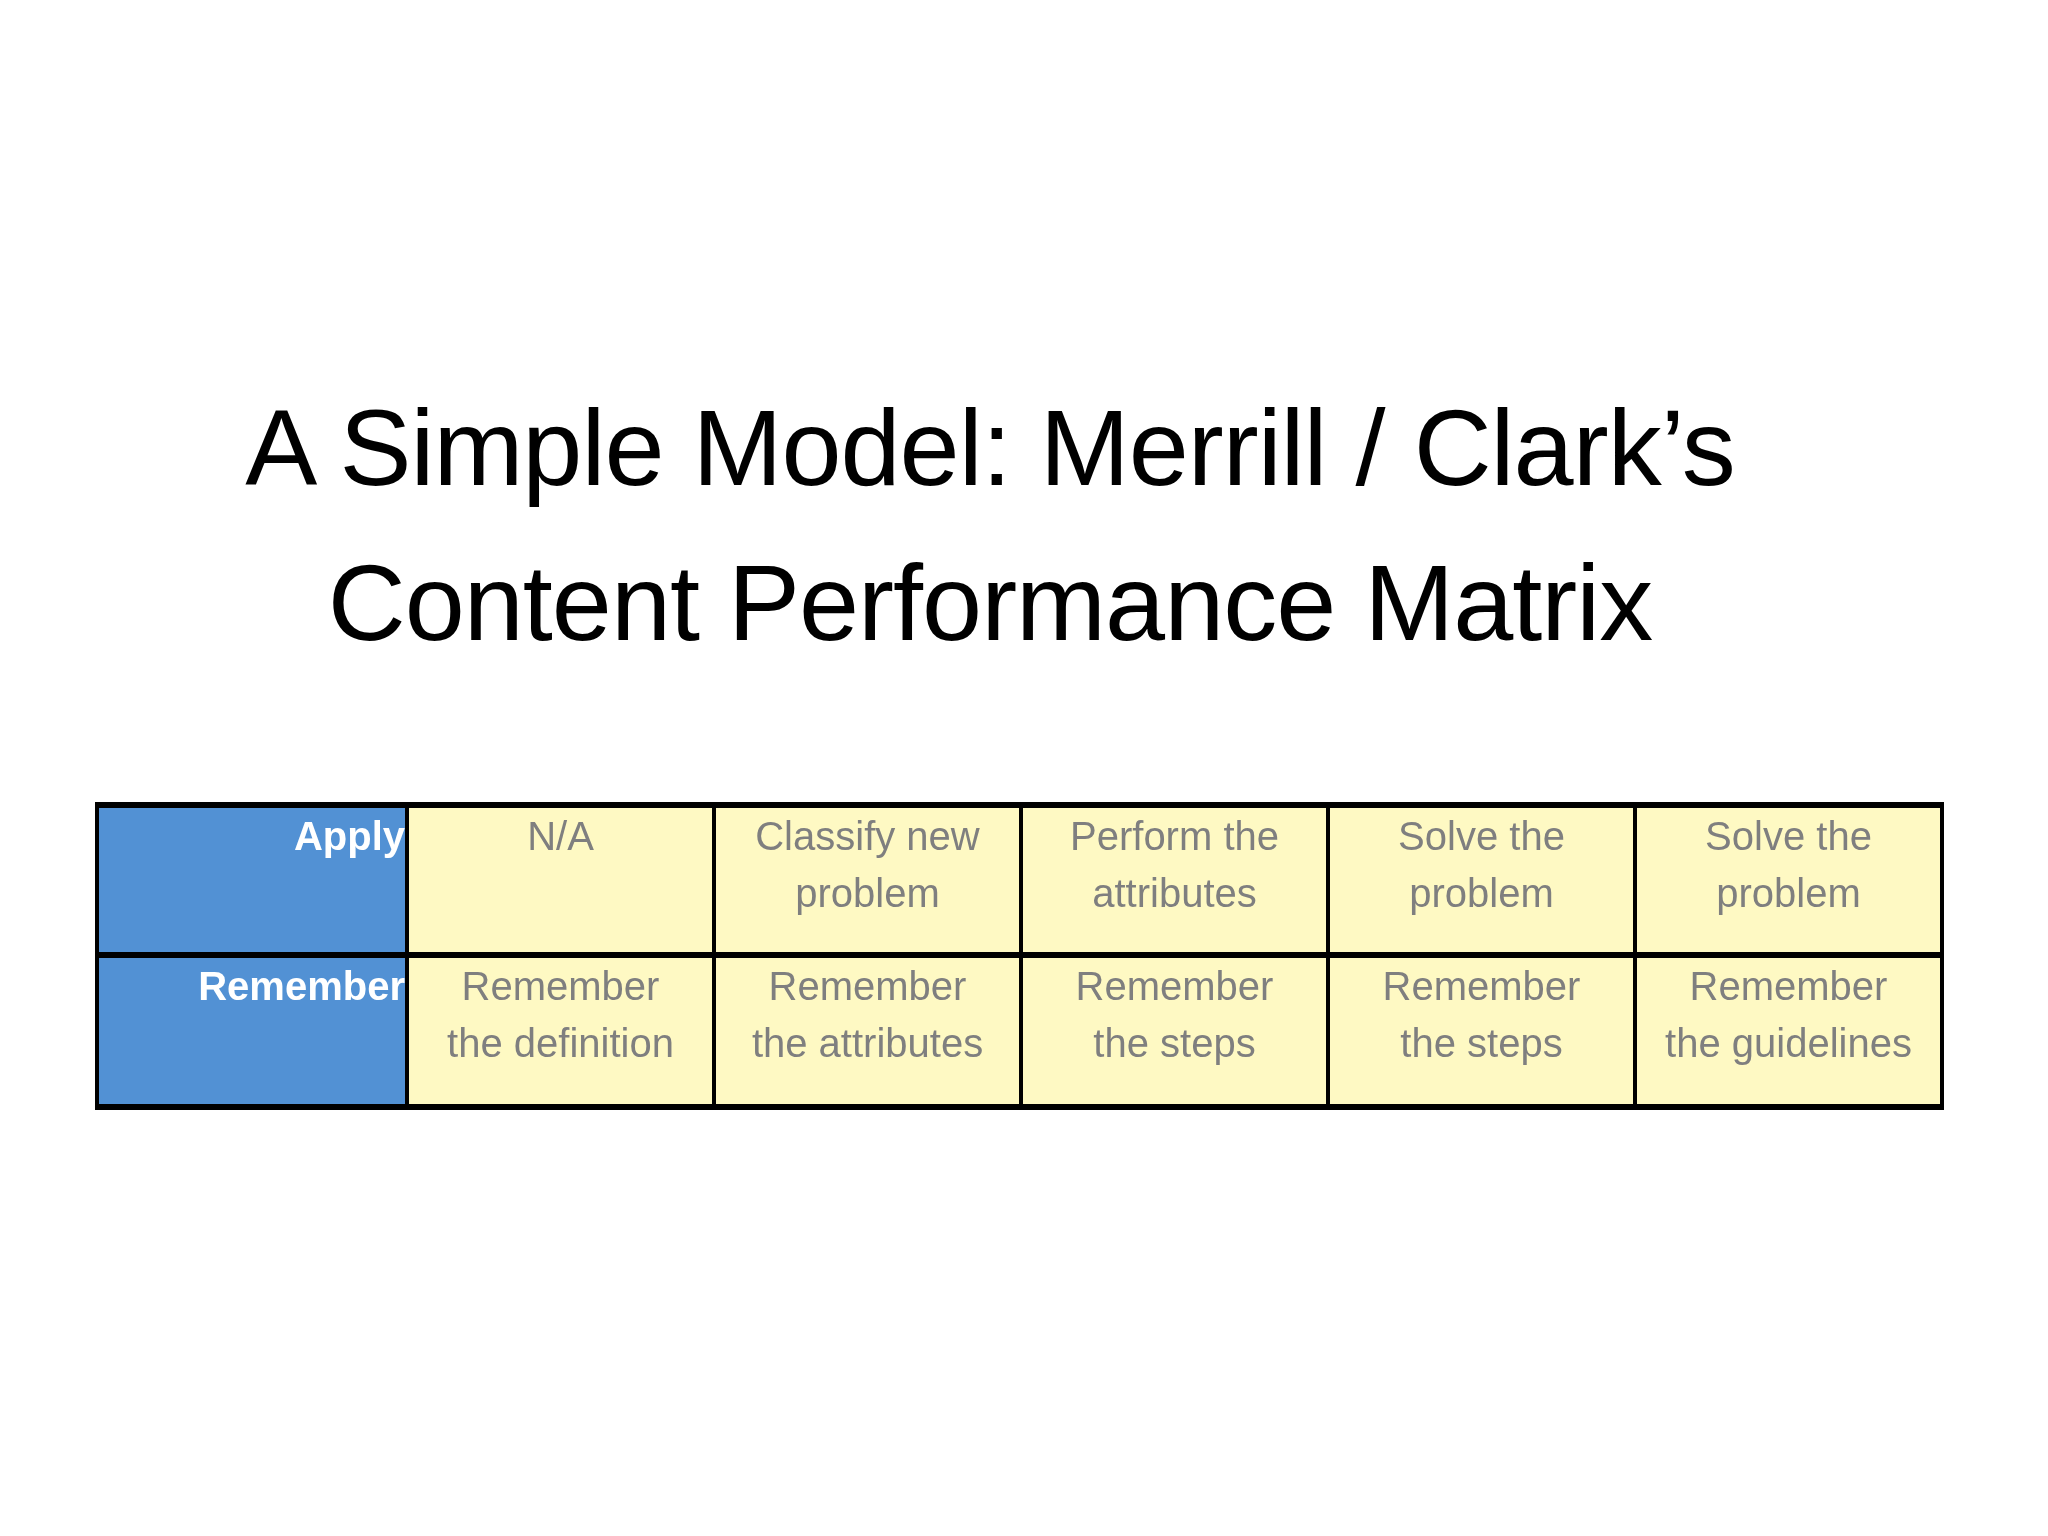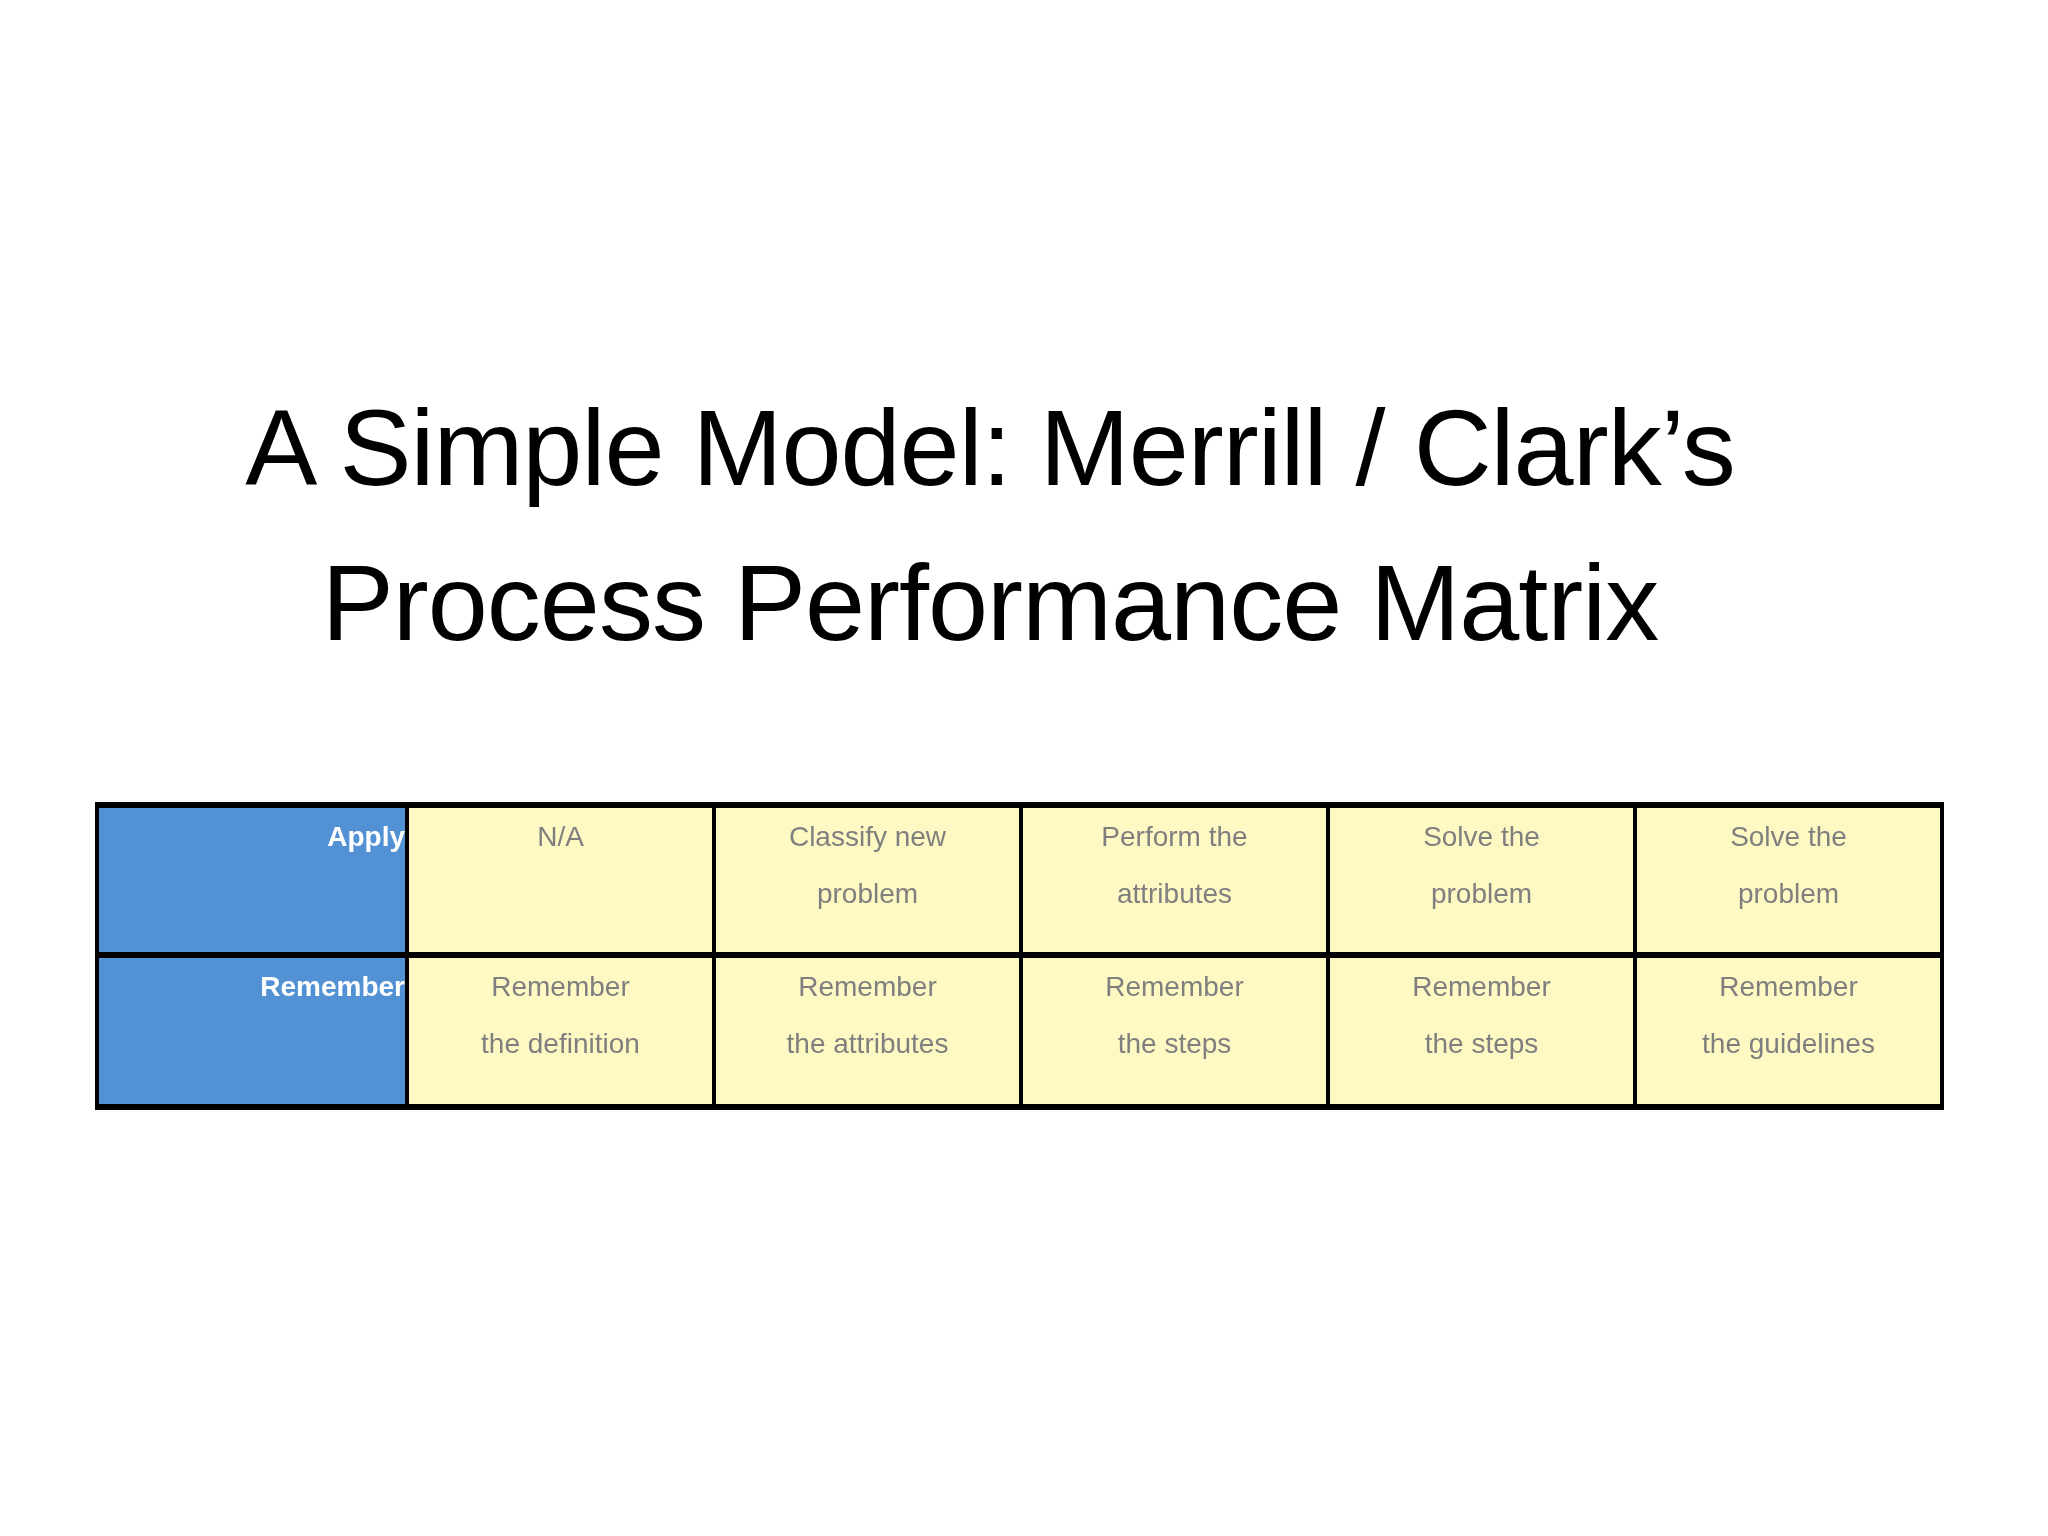--- a/index.html
+++ b/index.html
@@ -36,21 +36,21 @@
     left: 95px;
     top: 802px;
     width: 1845px;
     border-collapse: collapse;
     table-layout: fixed;
   }
   table.matrix td {
     border: 4px solid #000000;
     border-top-width: 6px;
     border-bottom-width: 6px;
-    font-size: 28px;
+    font-size: 40px;
     line-height: 57px;
     padding: 0;
     overflow: hidden;
   }
   tr.row-apply    { height: 150px; }
   tr.row-remember { height: 152px; }
   tr.row-category { height: 86px;  }
   td.row-header {
     background: #5291D4;
     color: #ffffff;
@@ -79,21 +79,21 @@
     background: #5291D4;
   }
 </style>
 </head>
 <body>
 
 <div class="slide">
 
   <h1 class="title">
     <span class="title-line">A Simple Model: Merrill / Clark’s</span>
-    <span class="title-line">Process Performance Matrix</span>
+    <span class="title-line">Content Performance Matrix</span>
   </h1>
 
   <table class="matrix">
     <colgroup>
       <col style="width:310px">
       <col style="width:307px">
       <col style="width:307px">
       <col style="width:307px">
       <col style="width:307px">
       <col style="width:307px">

